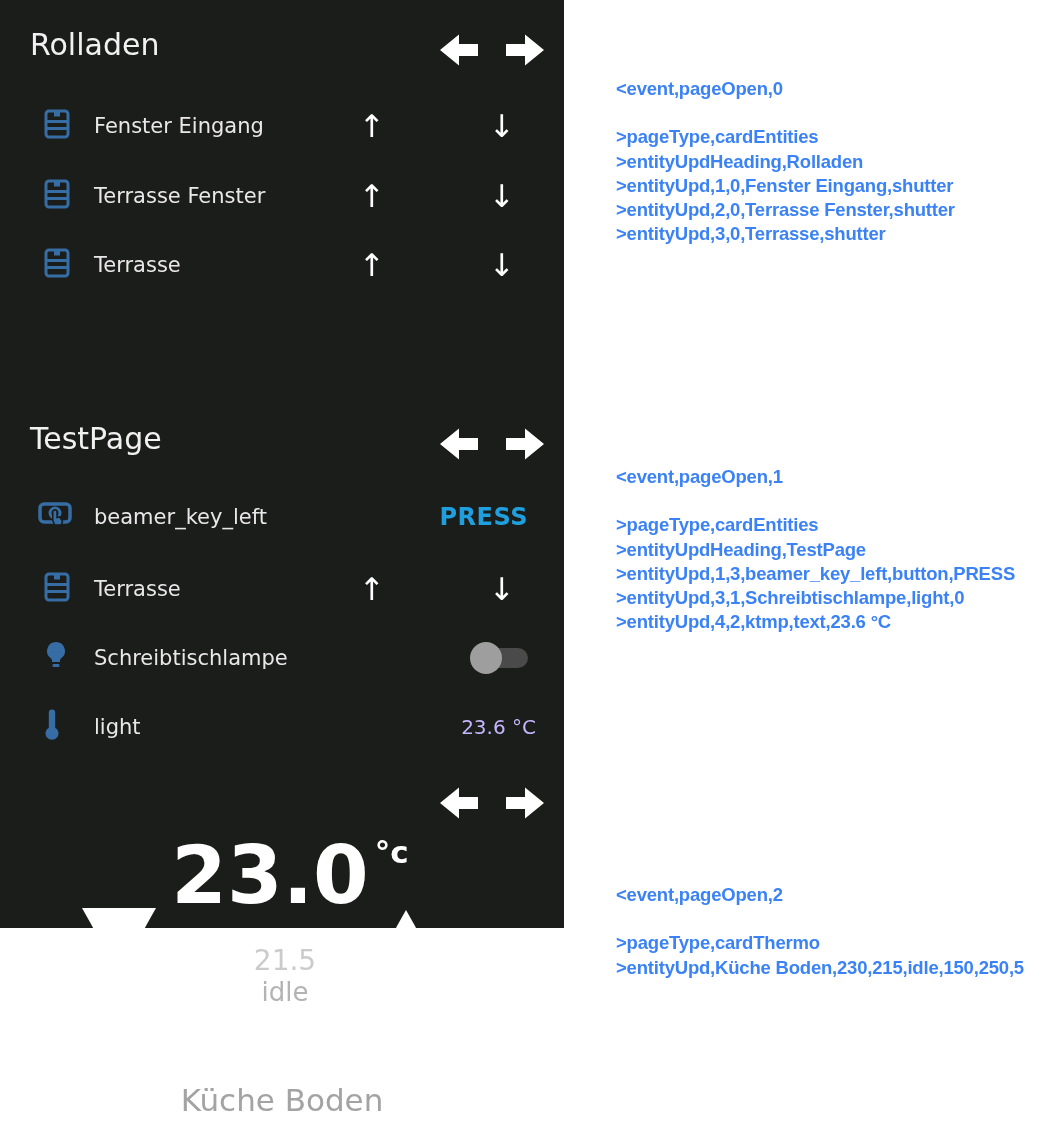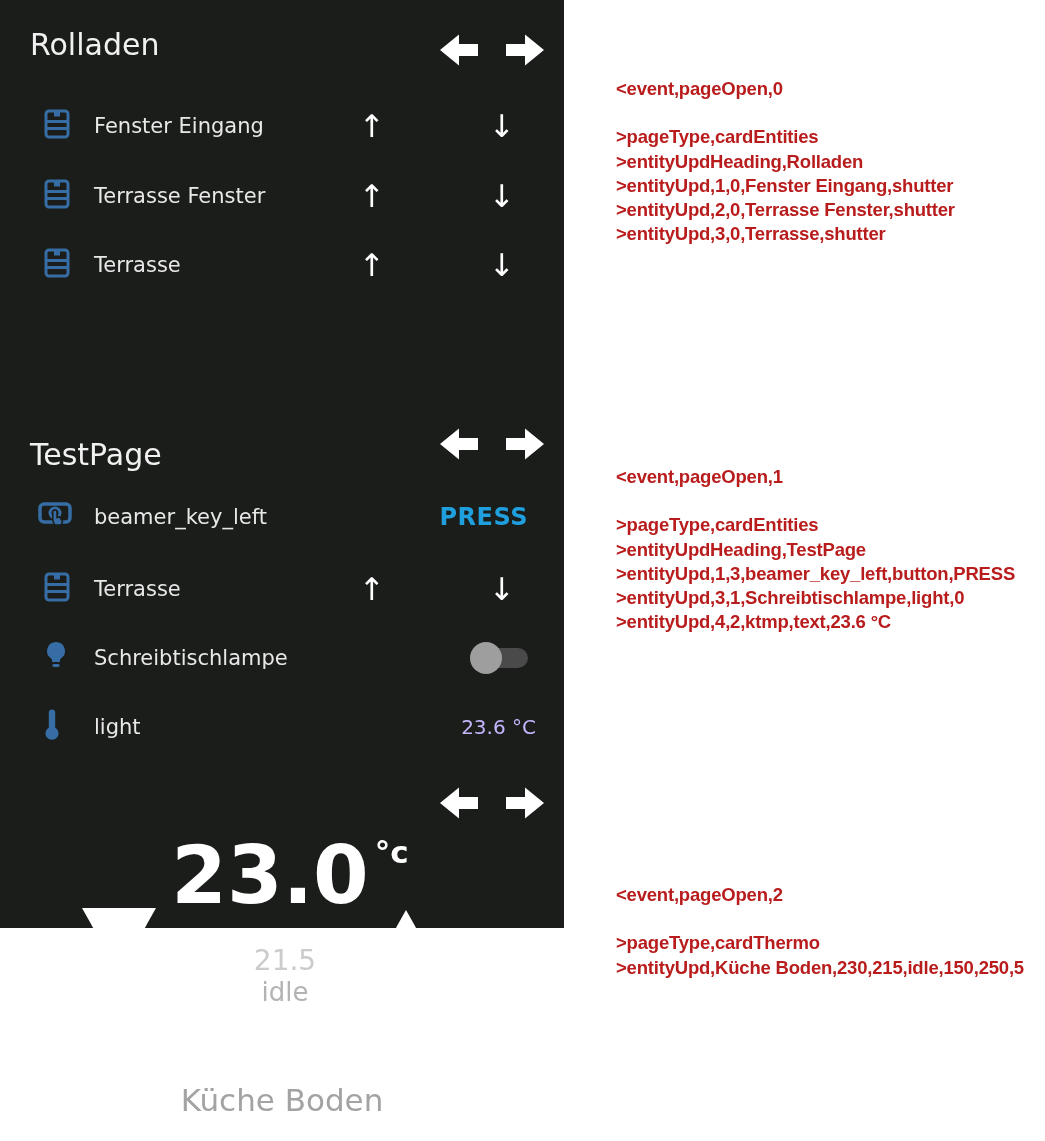--- a/index.html
+++ b/index.html
@@ -49,21 +49,21 @@
               border-bottom:66px solid #ffffff; cursor:pointer; }
   .setpoint    { position:absolute; left:210px; width:150px; top:944px; text-align:center;
                  font-size:28px; color:#cbcbcb; }
   .hvac-state  { position:absolute; left:210px; width:150px; top:977px; text-align:center;
                  font-size:26px; color:#b3b3b3; }
   .thermo-name { position:absolute; left:0; width:564px; top:1082px; text-align:center;
                  font-size:31px; color:#a3a3a3; }
 
   
   .ann { position:absolute; left:616px; font-family:"Liberation Sans", sans-serif;
-         font-weight:700; font-size:18.5px; line-height:24.2px; color:#b91c1c;
+         font-weight:700; font-size:18.5px; line-height:24.2px; color:#3b82f6;
          white-space:nowrap; letter-spacing:-0.2px; }
   .ann .event { margin-bottom:24.2px; }
 </style>
 </head>
 <body>
 
 <svg width="0" height="0" style="position:absolute">
   <defs>
     <g id="ico-shutter">
       <rect x="2" y="2" width="22" height="26" rx="3" fill="none" stroke="#376da5" stroke-width="3"></rect>
@@ -130,21 +130,21 @@
       <span class="e-icon">
         <svg width="26" height="30" viewBox="0 0 26 30">
             <use href="#ico-shutter"></use>
           </svg></span>
       <span class="e-label">Terrasse</span>
       <span class="c-up">↑</span>
       <span class="c-stop"><span class="sq"></span></span>
       <span class="c-down">↓</span>
     </div>
 
-    <div class="card-title" style="top:437px">TestPage</div>
+    <div class="card-title" style="top:421px">TestPage</div>
     <div class="nav" style="left:440px; top:427px">
       <svg width="38" height="34">
           <use href="#arrow-left"></use>
         </svg>
     </div>
     <div class="nav" style="left:506px; top:427px">
       <svg width="38" height="34">
           <use href="#arrow-right"></use>
         </svg>
     </div>

